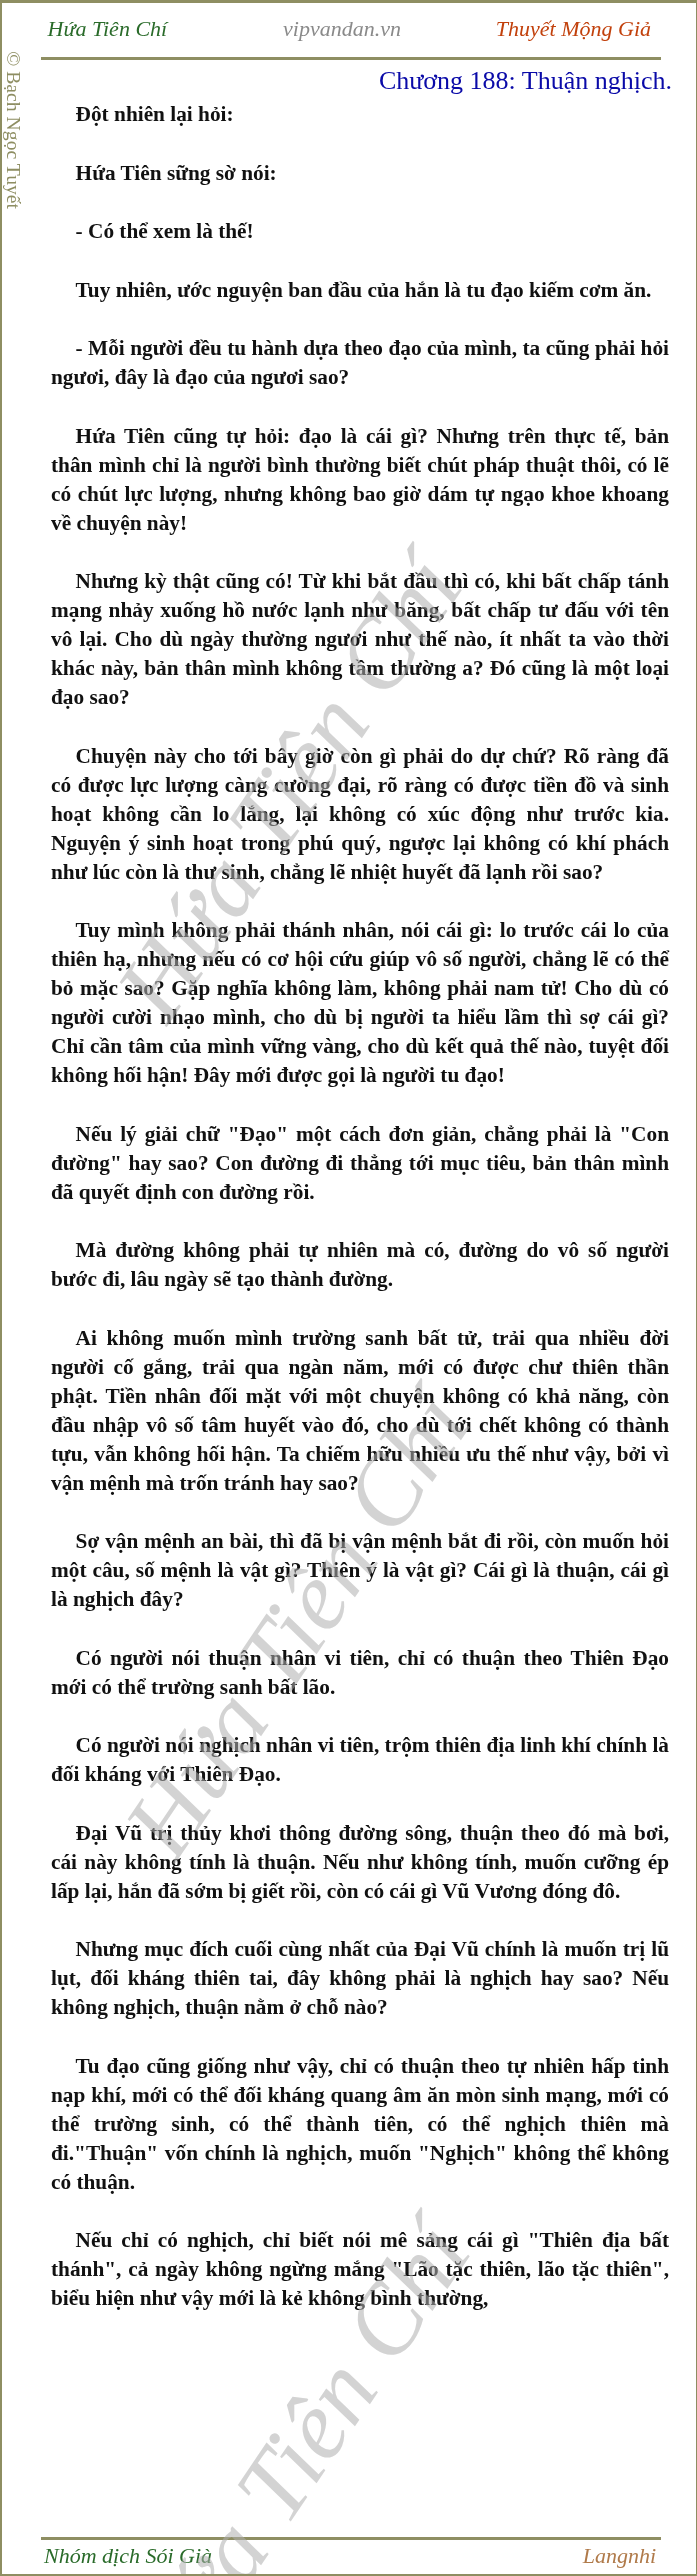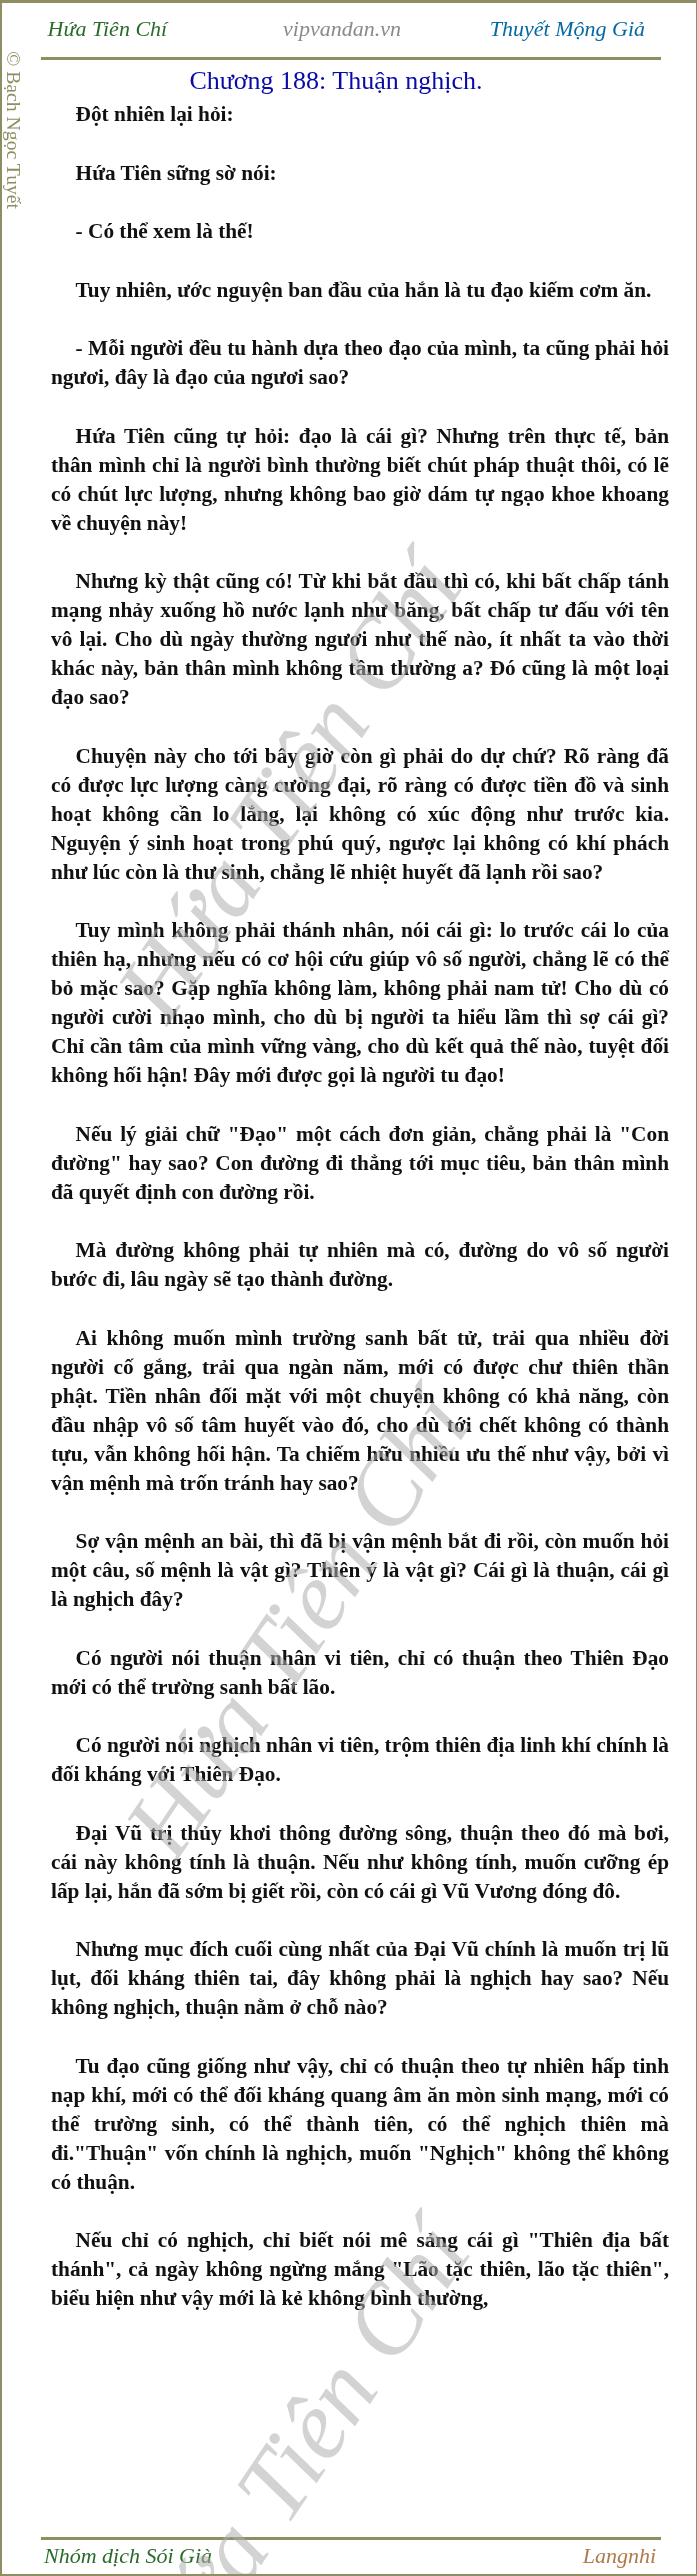--- a/index.html
+++ b/index.html
@@ -5,25 +5,25 @@
   html, body { margin: 0; padding: 0; background: #ffffff; }
   body { width: 698px; height: 2576px; position: relative; overflow: hidden;
          font-family: "Liberation Serif", "DejaVu Serif", serif; }
   .frame { position: absolute; left: 0; top: 0; width: 698px; height: 2576px;
            box-sizing: border-box; border-style: solid; border-color: #8e8e62;
            border-width: 3.3px 2.5px 2.5px 2.5px; pointer-events: none; z-index: 5; }
   .header { position: absolute; left: 41px; top: 4.9px; width: 620px; height: 51px; }
   .header span { position: absolute; top: 9.8px; font-style: italic; font-size: 22px; line-height: 28px; }
   .h-left { left: 6.6px; color: #2a6b2a; }
   .h-center { left: 242px; color: #8a8a8a; }
-  .h-right { right: 16px; color: #0369a1; }
+  .h-right { right: 10px; color: #c2410c; }
   .rule { position: absolute; left: 41px; width: 620px; height: 2.5px; background: #8e8e62; }
   .rule.top { top: 57px; }
   .rule.bottom { top: 2537px; }
-  .title { position: absolute; left: 0; top: 64px; width: 672px; text-align: center;
+  .title { position: absolute; left: 0; top: 64px; width: 672px; text-align: right;
            color: #0a0aa8; font-size: 26px; line-height: 33px; }
   .side-credit { position: absolute; left: -85px; top: 140px; width: 197px; height: 19.7px;
                  transform: rotate(90deg); color: #8e8e62; font-size: 19.7px; line-height: 19.7px;
                  white-space: nowrap; }
   .content { position: absolute; left: 51px; top: 100px; width: 618px; font-weight: bold; }
   .content p { margin: 0 0 29.5px 0; font-size: 21.3px; line-height: 29px; color: #111;
                text-align: justify; text-indent: 24.6px; }
   .footer span { position: absolute; top: 2542px; font-style: italic; font-size: 22px; line-height: 28px; }
   .f-left { left: 44px; color: #2a6b2a; }
   .f-right { right: 42px; color: #b07a4a; }

